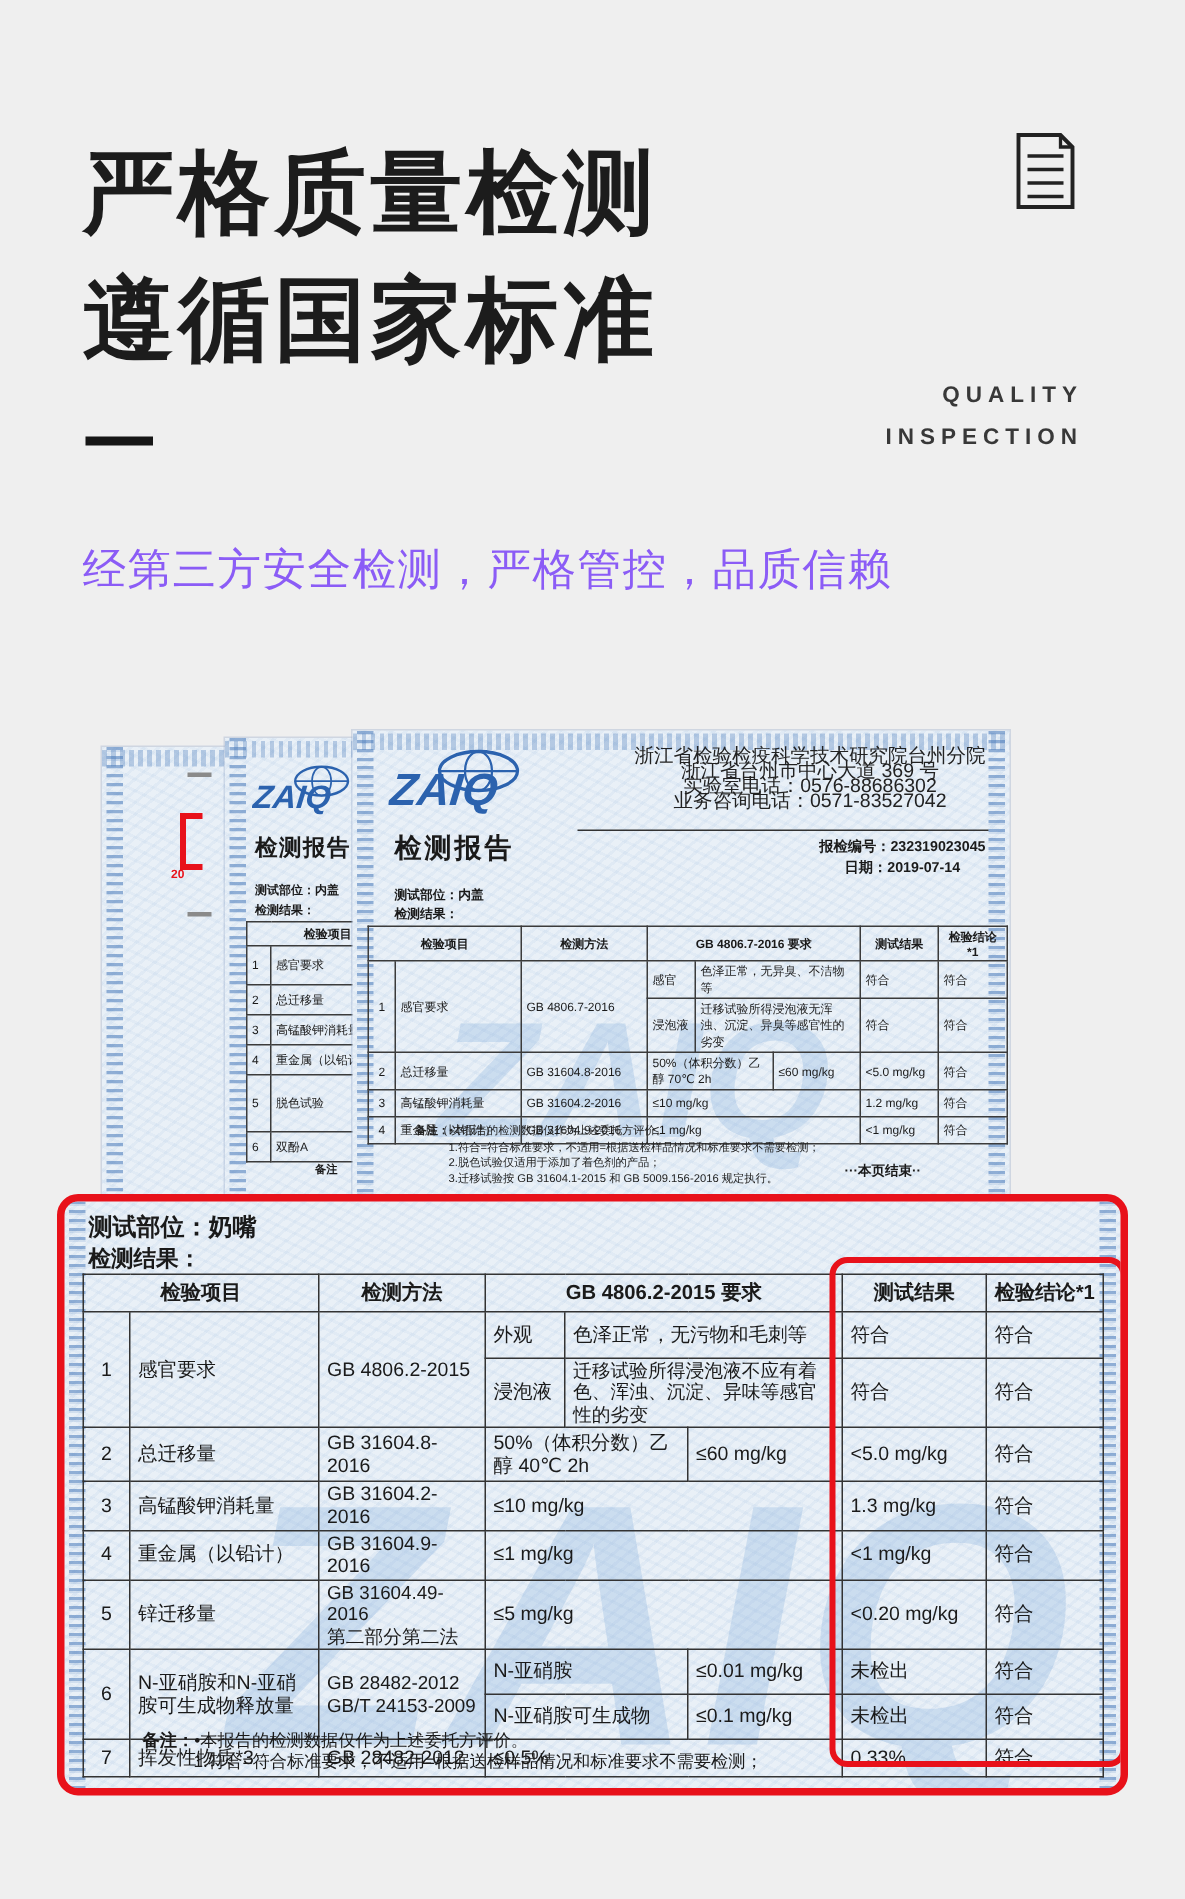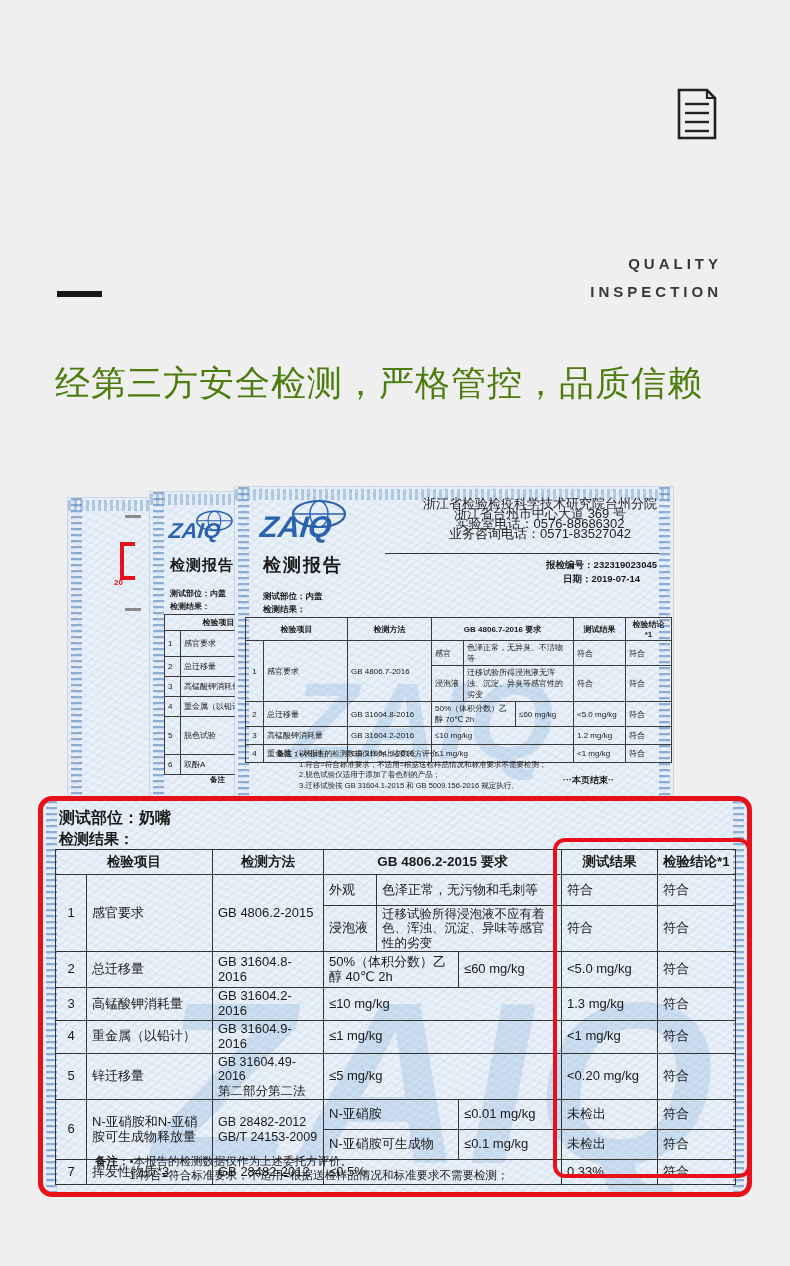--- a/index.html
+++ b/index.html
@@ -5,21 +5,21 @@
   html,body{margin:0;padding:0;}
   .stage{position:relative;width:790px;height:1266px;background:#efefef;overflow:hidden;
          font-family:"Liberation Sans","DejaVu Sans",sans-serif;color:#1a1a1a;}
   
   .title{position:absolute;left:55px;font-size:61px;font-weight:900;letter-spacing:3px;color:#1c1c1c;line-height:1;}
   .title.l1{top:98px;} .title.l2{top:183px;}
   .doc-icon{position:absolute;left:676px;top:88px;}
   .title-dash{position:absolute;left:57px;top:291px;width:45px;height:6px;background:#161616;}
   .en-block{position:absolute;right:68px;top:250px;text-align:right;font-size:15px;font-weight:bold;
             letter-spacing:4px;color:#383838;line-height:28px;}
-  .desc{position:absolute;left:55px;top:360px;font-size:35px;color:#4d7c0f;letter-spacing:1px;}
+  .desc{position:absolute;left:55px;top:360px;font-size:29px;color:#8b5cf6;letter-spacing:1px;}
   
   .page{position:absolute;background-color:#e9f0f7;
         background-image:repeating-linear-gradient(-40deg,rgba(130,170,215,.09) 0 2px,transparent 2px 6px),
                          repeating-linear-gradient(25deg,rgba(130,170,215,.08) 0 2px,transparent 2px 7px);
         box-shadow:0 0 0 1px rgba(150,170,200,.35);overflow:hidden;}
   .page3{left:68px;top:498px;width:170px;height:298px;z-index:1;}
   .page2{left:150px;top:492px;width:270px;height:304px;z-index:2;}
   .page1{left:235px;top:487px;width:438px;height:330px;z-index:3;}
   .wm-left{position:absolute;left:3px;top:0;bottom:0;width:11px;z-index:2;
            background:repeating-linear-gradient(180deg,rgba(70,120,185,.55) 0 2px,rgba(70,120,185,.15) 2px 3px,transparent 3px 6px);}
@@ -72,20 +72,22 @@
   .z-notes .nl{font-weight:bold;}
   .inner-red{position:absolute;left:510px;top:37px;width:190px;height:332px;z-index:5;
              border:4px solid #e8111a;border-radius:12px;pointer-events:none;}
   .logo-txt{font-style:italic;font-weight:900;fill:#2b62ae;}
 </style>
 </head>
 <body>
 
 <div class="stage">
 
+  <div class="title l1">严格质量检测</div>
+  <div class="title l2">遵循国家标准</div>
   <div class="doc-icon">
     <svg width="42" height="52" viewBox="0 0 42 52">
       <path d="M3 2 H31 L39 10 V50 H3 Z" fill="none" stroke="#222" stroke-width="2.6"></path>
       <path d="M31 2 V10 H39" fill="none" stroke="#222" stroke-width="2.2"></path>
       <line x1="9" y1="16" x2="33" y2="16" stroke="#222" stroke-width="2.4"></line>
       <line x1="9" y1="25" x2="33" y2="25" stroke="#222" stroke-width="2.4"></line>
       <line x1="9" y1="34" x2="33" y2="34" stroke="#222" stroke-width="2.4"></line>
       <line x1="9" y1="43" x2="33" y2="43" stroke="#222" stroke-width="2.4"></line>
     </svg>
   </div>

